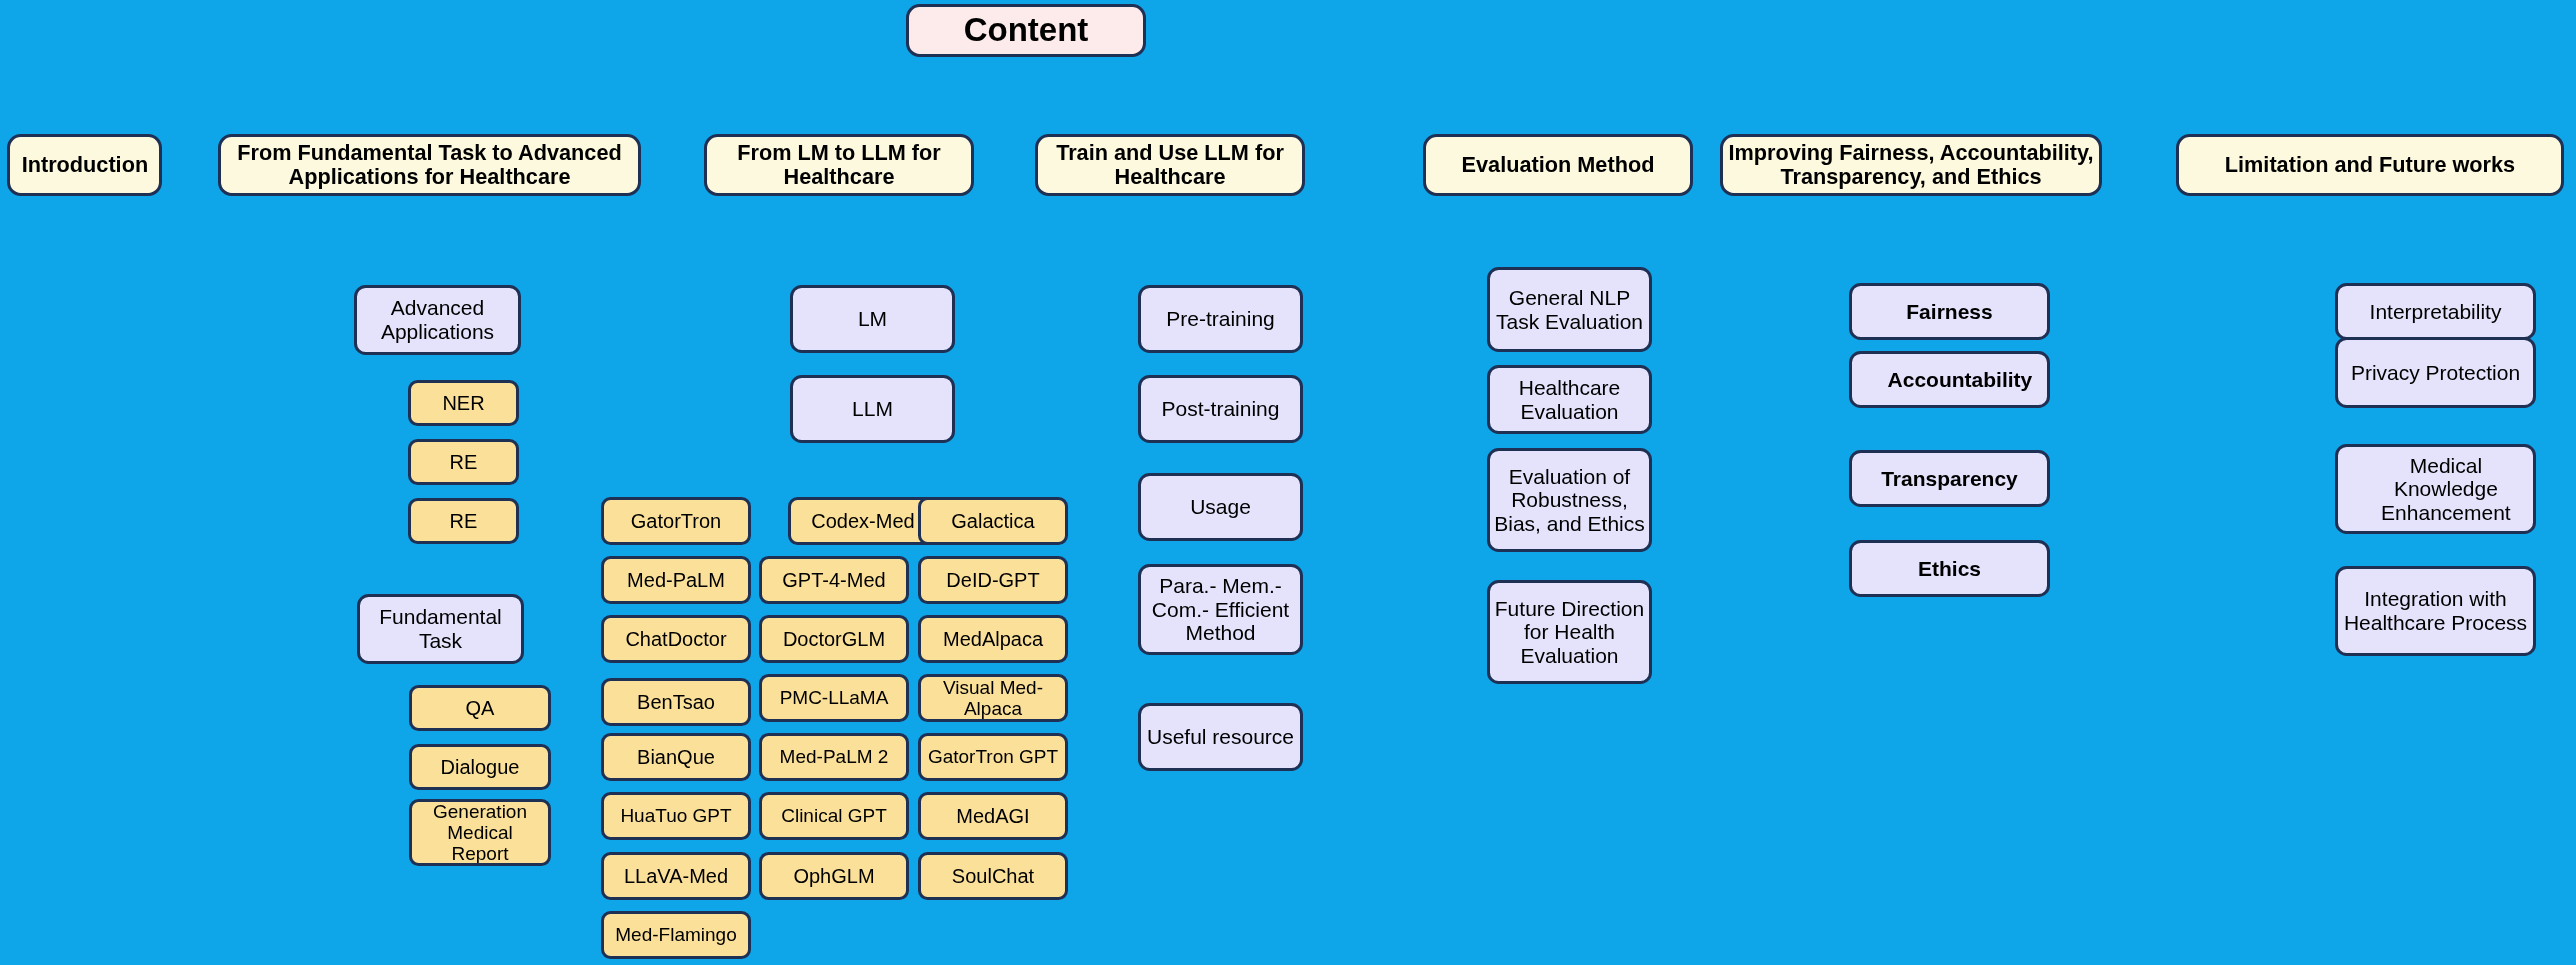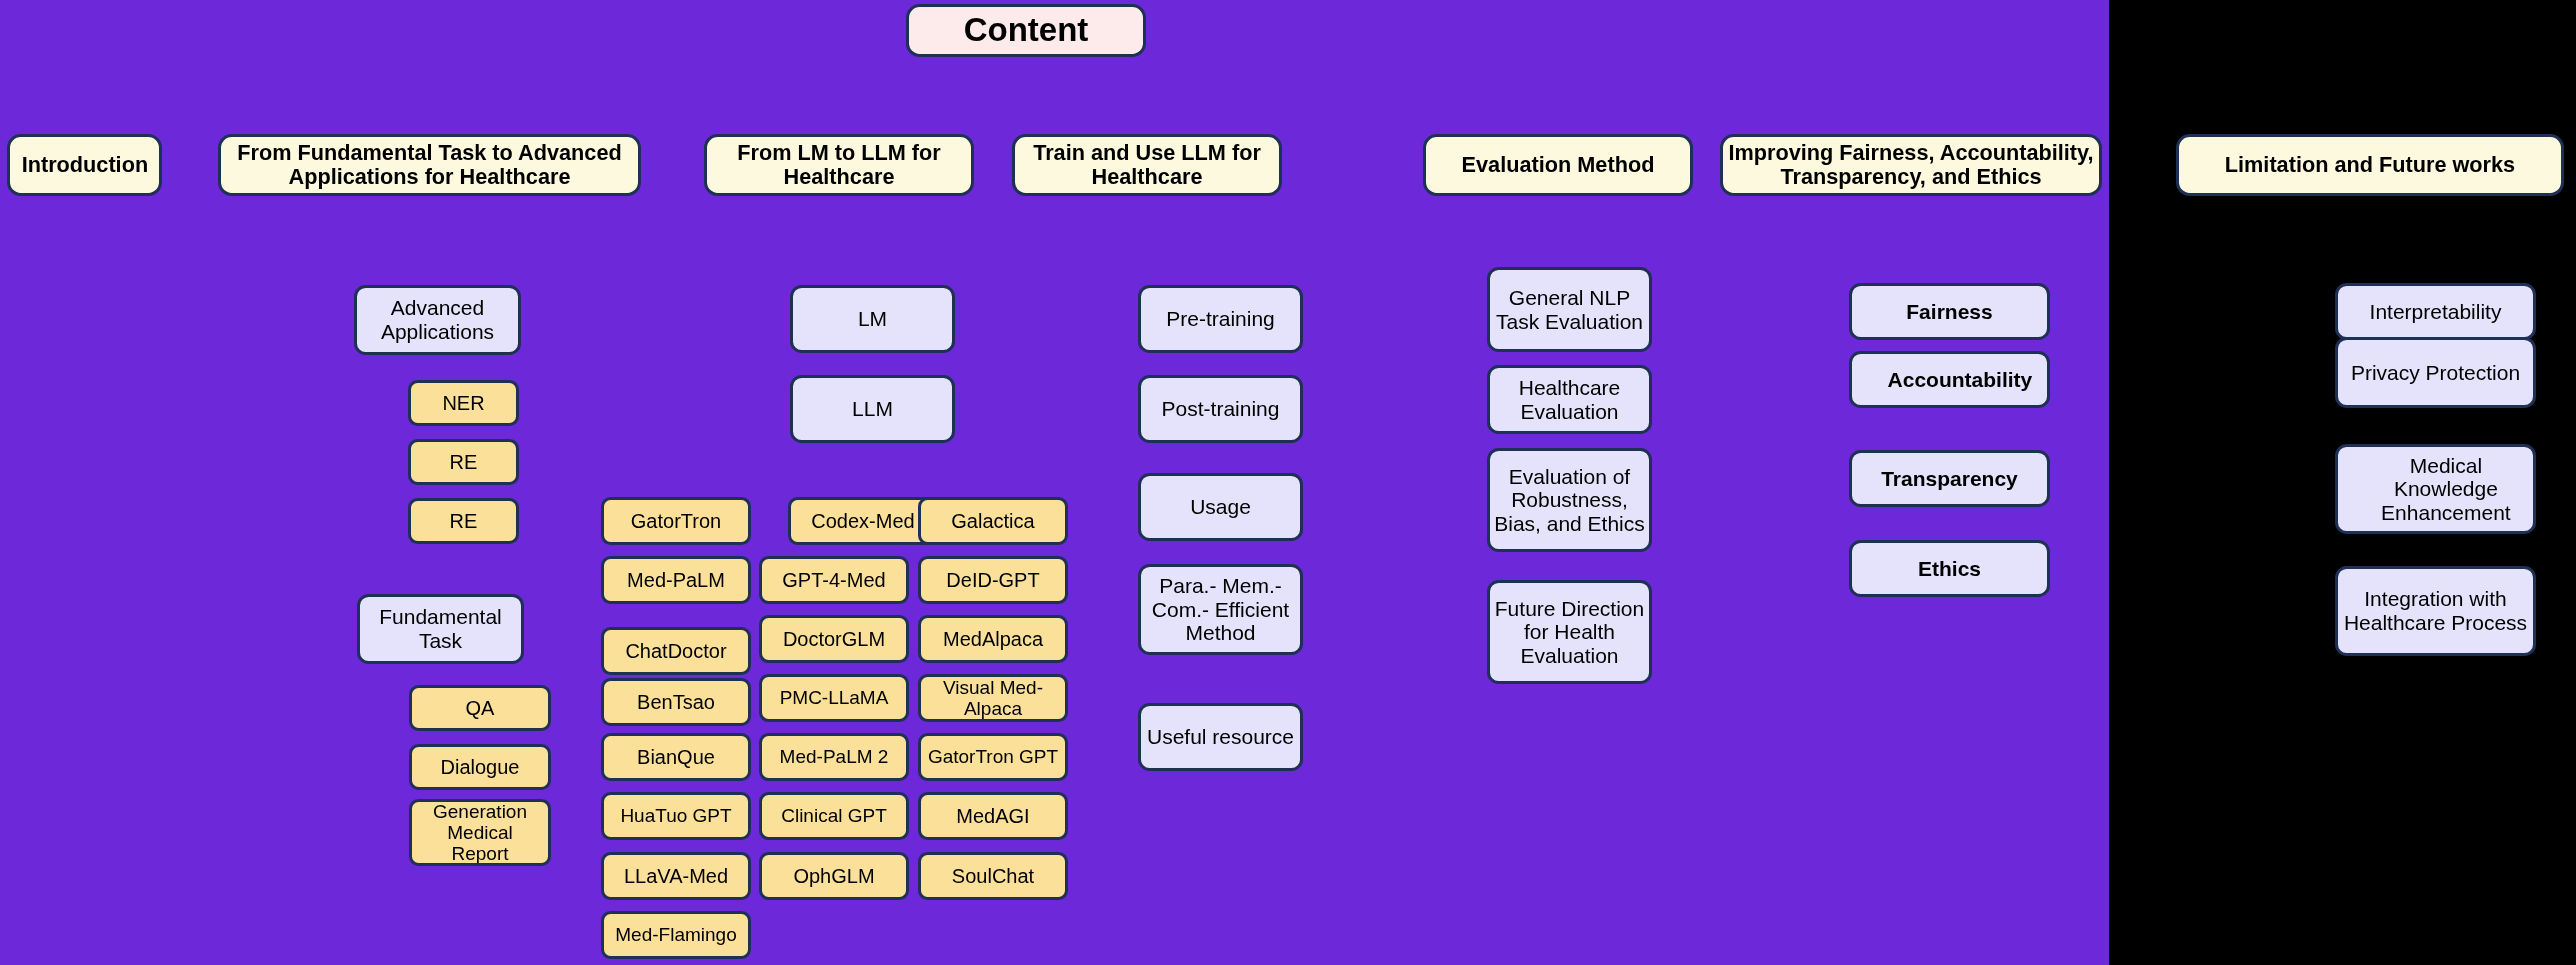--- a/index.html
+++ b/index.html
@@ -10,23 +10,23 @@
   body {
     width: 2576px;
     height: 966px;
     position: relative;
     overflow: hidden;
     font-family: "Liberation Sans", sans-serif;
   }
   #canvas {
     position: absolute;
     left: 0; top: 0;
-    width: 2109px;
+    width: 2576px;
     height: 966px;
-    background: #6d28d9;
+    background: #0ea5e9;
   }
   .node {
     position: absolute;
     box-sizing: border-box;
     border: 3.7px solid #1F3055;
     border-radius: 11.6px;
     display: flex;
     align-items: center;
     justify-content: center;
     text-align: center;
@@ -82,21 +82,21 @@
   </div>
 
   <div class="node header-node" style="left:218px; top:134px; width:423px; height:62px;">
     <span>From Fundamental Task to Advanced Applications for Healthcare</span>
   </div>
 
   <div class="node header-node" style="left:704px; top:134px; width:270px; height:62px;">
     <span>From LM to LLM for Healthcare</span>
   </div>
 
-  <div class="node header-node" style="left:1012px; top:134px; width:270px; height:62px;justify-content:center;">
+  <div class="node header-node" style="left:1035px; top:134px; width:270px; height:62px;justify-content:center;">
     <span>Train and Use LLM for Healthcare</span>
   </div>
 
   <div class="node header-node" style="left:1387px; top:134px; width:270px; height:62px;margin-left:36px;">
     <span>Evaluation Method</span>
   </div>
 
   <div class="node header-node" style="left:1720px; top:134px; width:382px; height:62px;">
     <span>Improving Fairness, Accountability, Transparency, and Ethics</span>
   </div>
@@ -153,21 +153,21 @@
   <div class="node item-node" style="left:601px; top:556px; width:150px; height:48px;">
     <span>Med-PaLM</span>
   </div>
   <div class="node item-node" style="left:759px; top:556px; width:150px; height:48px;">
     <span>GPT-4-Med</span>
   </div>
   <div class="node item-node" style="left:918px; top:556px; width:150px; height:48px;">
     <span>DeID-GPT</span>
   </div>
 
-  <div class="node item-node" style="left:601px; top:615px; width:150px; height:48px;margin-top:12px;">
+  <div class="node item-node" style="left:601px; top:615px; width:150px; height:48px;">
     <span>ChatDoctor</span>
   </div>
   <div class="node item-node" style="left:759px; top:615px; width:150px; height:48px;">
     <span>DoctorGLM</span>
   </div>
   <div class="node item-node" style="left:918px; top:615px; width:150px; height:48px;">
     <span>MedAlpaca</span>
   </div>
 
   <div class="node item-node" style="left:601px; top:678px; width:150px; height:48px;">

